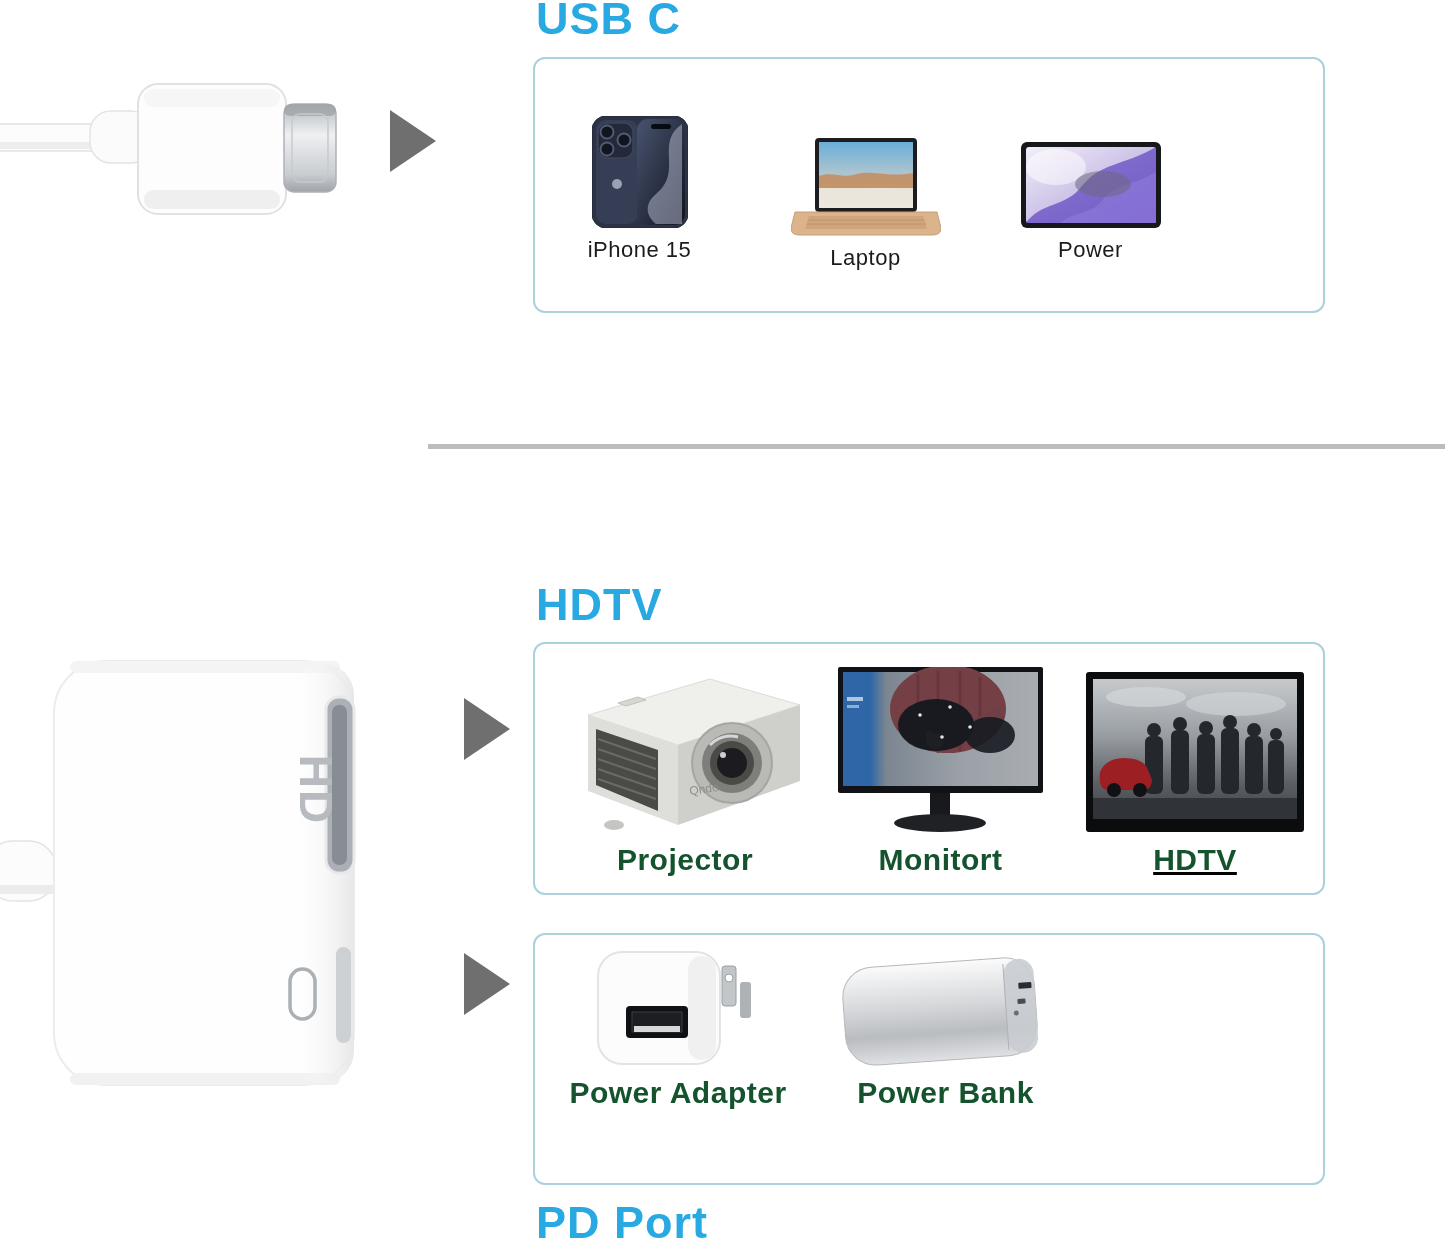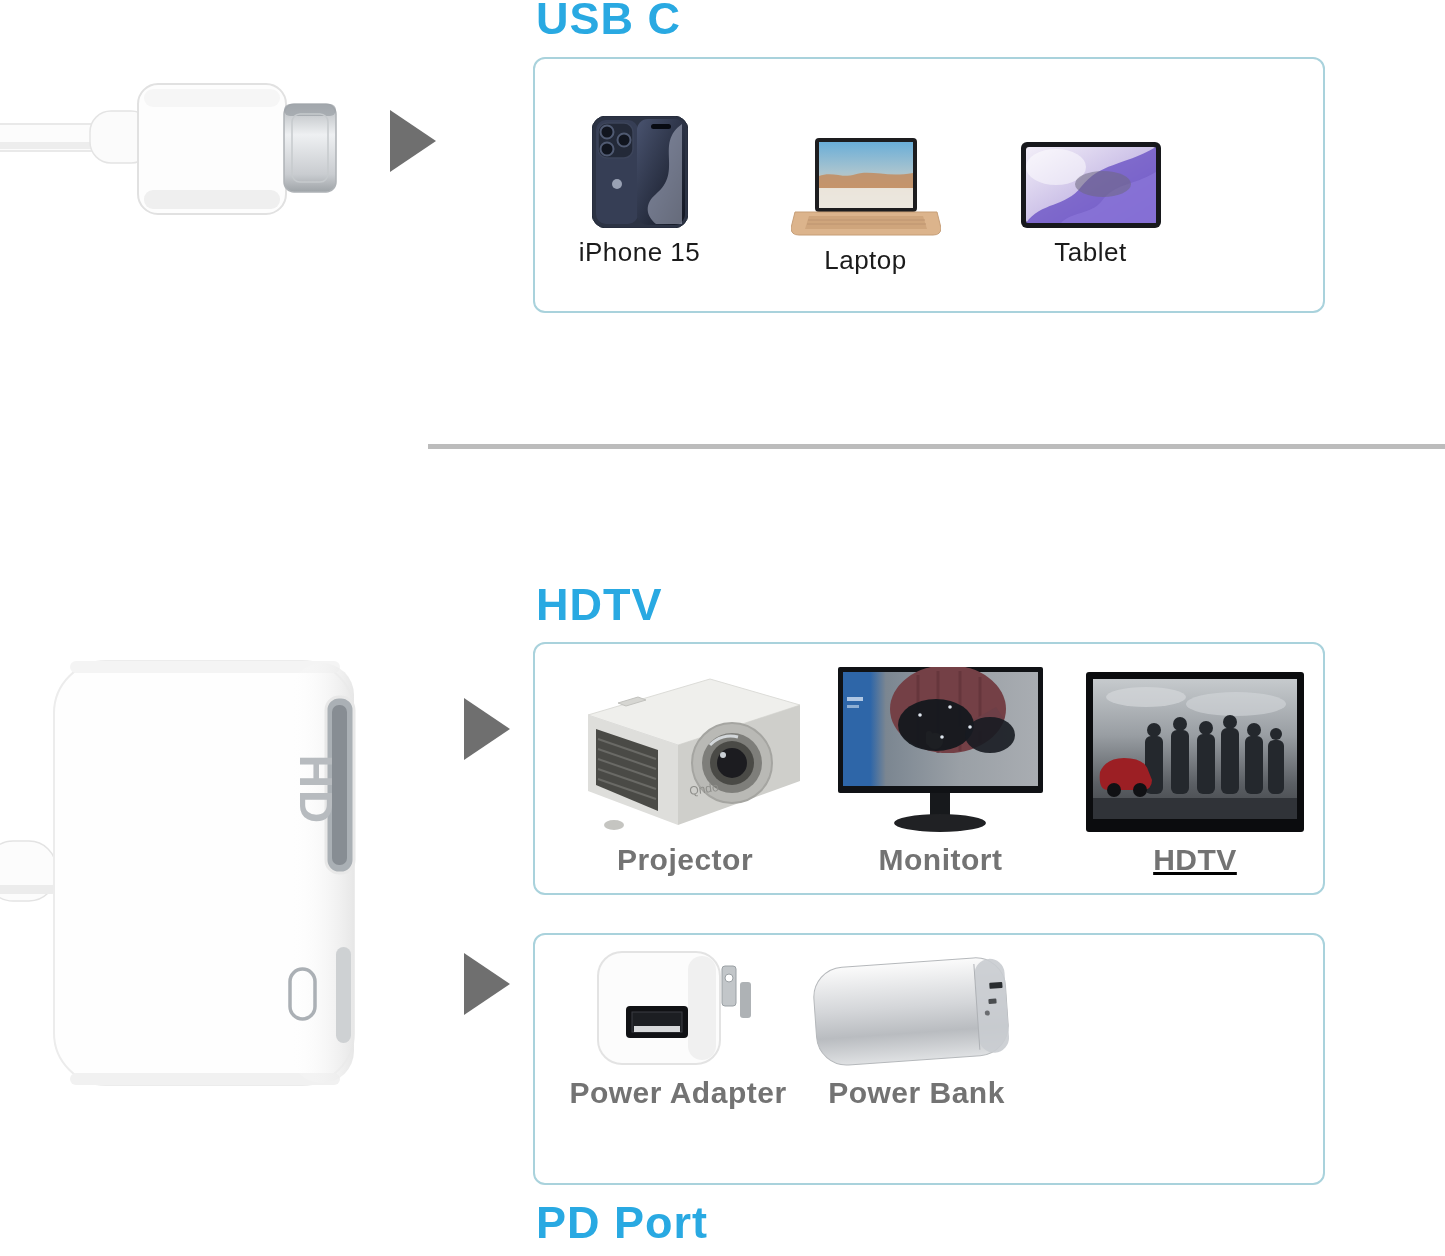--- a/index.html
+++ b/index.html
@@ -18,25 +18,25 @@
   }
   .divider{position:absolute;background:#bcbcbc;}
   .arrow{
     position:absolute;width:0;height:0;
     border-top:31px solid transparent;border-bottom:31px solid transparent;
     border-left:46px solid #6f6f6f;
   }
   .item{position:absolute;display:flex;flex-direction:column;align-items:center;}
   .imgslot{display:flex;align-items:flex-end;justify-content:center;width:100%;}
   .label-sm{
-    margin-top:9px;font-size:26px;font-weight:400;color:#1b1b1b;
+    margin-top:9px;font-size:22px;font-weight:400;color:#1b1b1b;
     letter-spacing:0.5px;white-space:nowrap;
   }
   .label-lg{
-    margin-top:8px;font-size:30px;font-weight:700;color:#737373;
+    margin-top:8px;font-size:30px;font-weight:700;color:#14532d;
     letter-spacing:0.5px;white-space:nowrap;
   }
   svg{display:block;}
 </style>
 </head>
 <body>
 
 <div class="canvas">
 
   <svg class="abs" style="left:0;top:82px;" width="350" height="160" viewBox="0 0 350 160">
@@ -130,21 +130,21 @@
           </linearGradient>
         </defs>
         <rect x="0" y="0" width="140" height="86" rx="6" fill="#17181c"></rect>
         <rect x="5" y="5" width="130" height="76" rx="3" fill="url(#tabg)"></rect>
         <ellipse cx="35" cy="25" rx="30" ry="18" fill="#ffffff" opacity="0.5"></ellipse>
         <path d="M135,5 C100,25 80,20 60,45 C45,65 20,60 5,81 L135,81 Z" fill="#6a52c4" opacity="0.8"></path>
         <path d="M135,30 C110,45 95,40 80,60 C70,72 50,70 40,81 L135,81 Z" fill="#8b75d8" opacity="0.75"></path>
         <ellipse cx="82" cy="42" rx="28" ry="13" fill="#6e6880" opacity="0.55"></ellipse>
       </svg>
     </div>
-    <div class="label-sm">Tablet</div>
+    <div class="label-sm">Power</div>
   </div>
 
   <div class="divider" style="left:428px;top:444px;width:1017px;height:5px;"></div>
 
   <svg class="abs" style="left:0;top:645px;" width="370" height="460" viewBox="0 0 370 460">
     <defs>
       <linearGradient id="rs" x1="0" y1="0" x2="1" y2="0">
         <stop offset="0" stop-color="#ffffff" stop-opacity="0"></stop>
         <stop offset="1" stop-color="#e7e7e7"></stop>
       </linearGradient>
@@ -287,21 +287,21 @@
         <rect x="44" y="64" width="50" height="20" fill="#1c1e22" stroke="#3a3d42"></rect>
         <rect x="46" y="78" width="46" height="6" fill="#d7d9db"></rect>
         <rect x="134" y="18" width="14" height="40" rx="3" fill="#c2c6c9" stroke="#9aa0a4"></rect>
         <circle cx="141" cy="30" r="4" fill="#ffffff" stroke="#9aa0a4"></circle>
         <rect x="152" y="34" width="11" height="36" rx="3" fill="#aeb2b5"></rect>
       </svg>
     </div>
     <div class="label-lg">Power Adapter</div>
   </div>
 
-  <div class="item" style="left:809px;top:948px;width:215px;">
+  <div class="item" style="left:838px;top:948px;width:215px;">
     <div class="imgslot" style="height:120px;">
       <svg width="212" height="114" viewBox="0 0 212 114">
         <defs>
           <linearGradient id="pb" x1="0" y1="0" x2="0" y2="1">
             <stop offset="0" stop-color="#fbfbfb"></stop>
               <stop offset="0.45" stop-color="#d4d6d9"></stop>
             <stop offset="0.72" stop-color="#b9bcc0"></stop>
               <stop offset="1" stop-color="#dfe1e3"></stop>
           </linearGradient>
         </defs>

